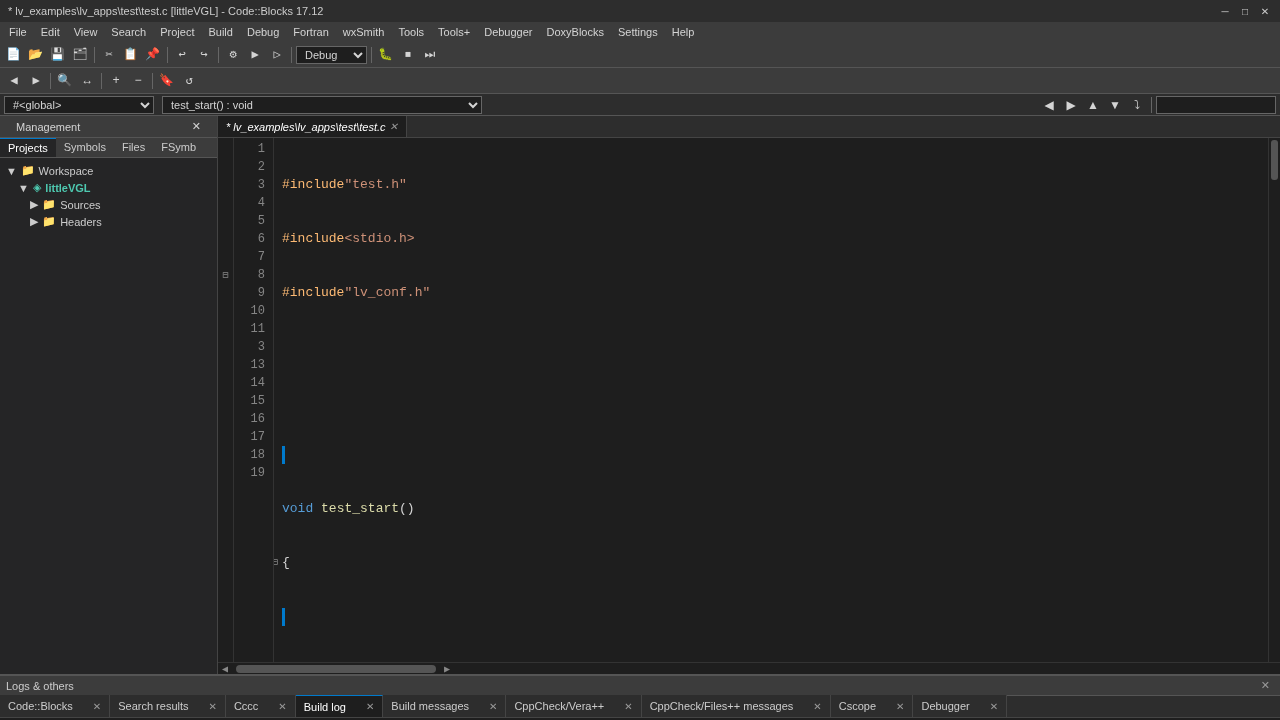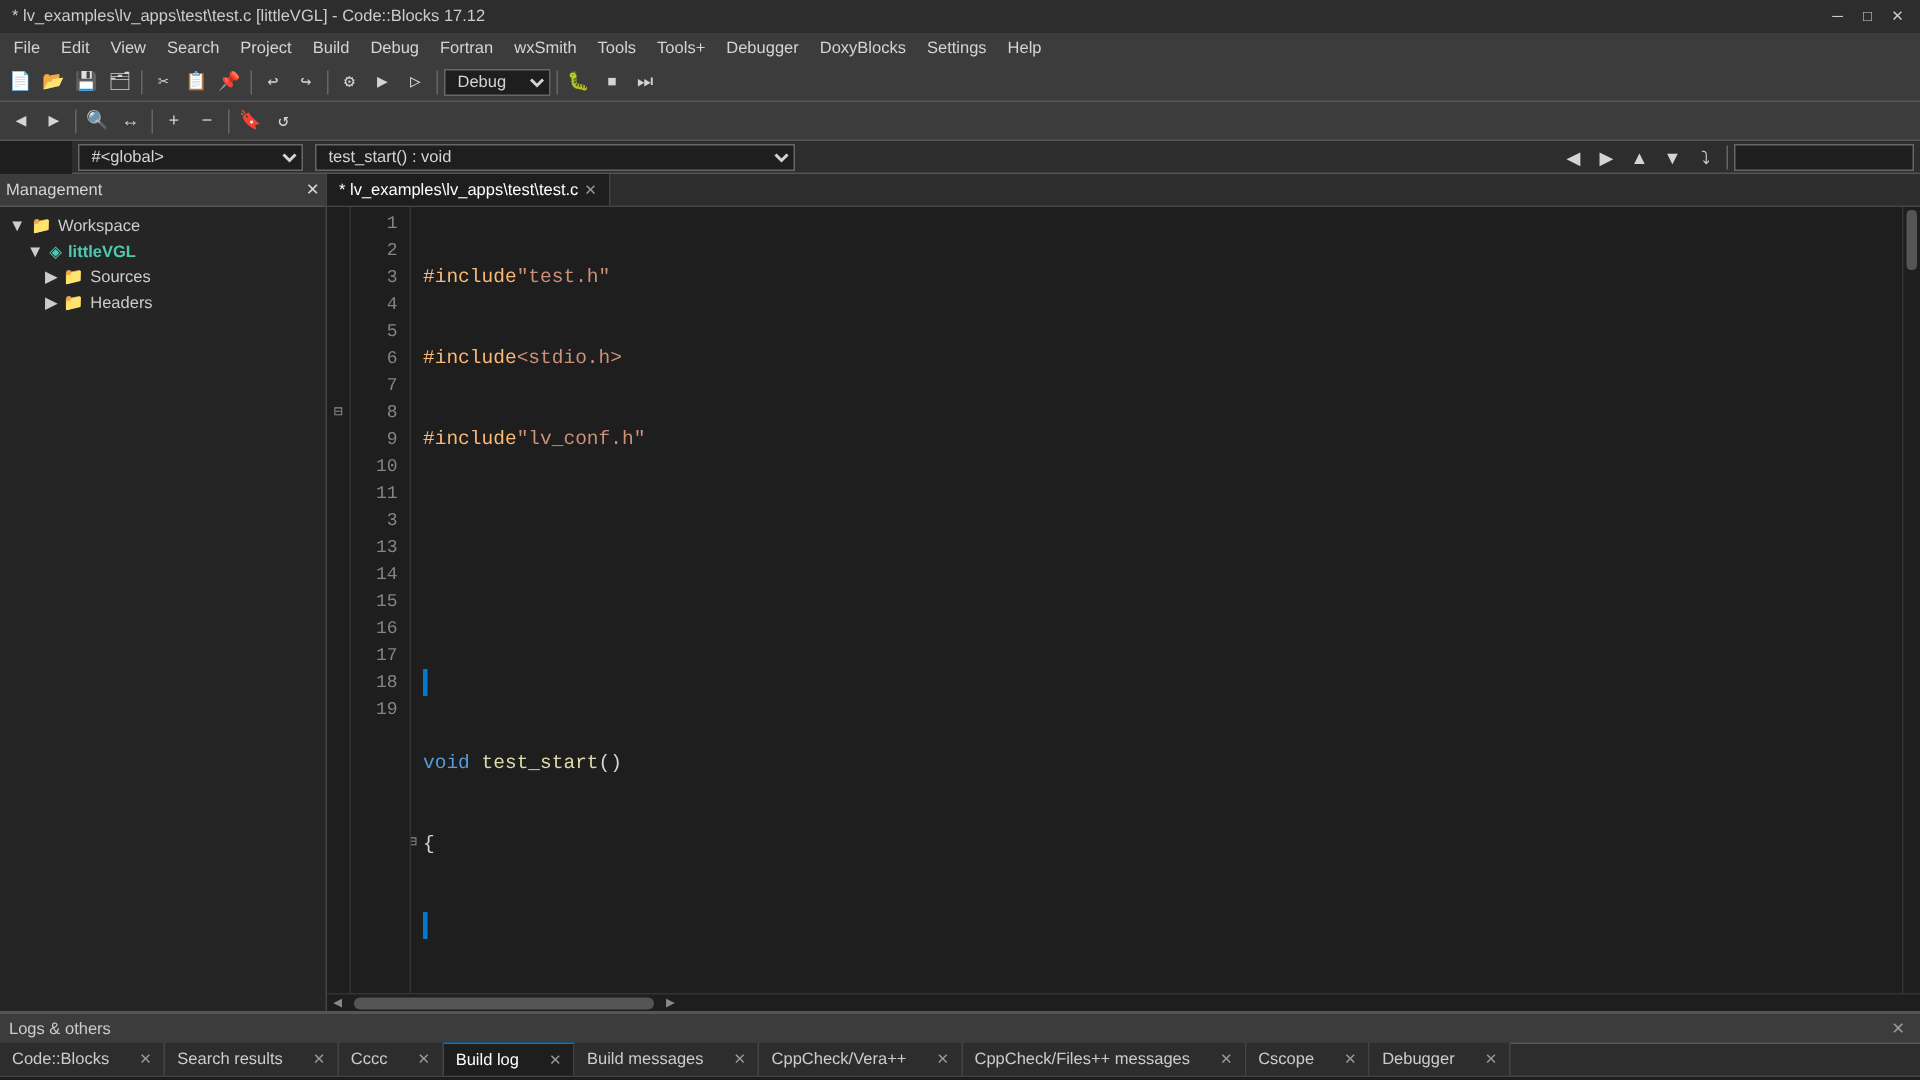--- a/index.html
+++ b/index.html
@@ -78,21 +78,20 @@
 
     
     .code-nav {
       background: #2d2d2d;
       height: 22px;
       display: flex;
       align-items: center;
       border-bottom: 1px solid #555;
       font-family: Arial, sans-serif;
       font-size: 11px;
-      margin-left: 48px;
     }
     .code-nav-combo {
       height: 18px;
       background: #1e1e1e;
       border: 1px solid #666;
       color: #d4d4d4;
       font-size: 11px;
       padding: 0 4px;
       margin: 0 4px;
     }
@@ -112,21 +111,21 @@
       display: flex;
       flex-direction: column;
       flex-shrink: 0;
     }
     .sidebar-header {
       background: #3c3c3c;
       height: 22px;
       display: flex;
       align-items: center;
       justify-content: space-between;
-      padding: 0 4px;
+      padding: 0 16px;
       font-family: Arial, sans-serif;
       font-size: 11px;
       border-bottom: 1px solid #555;
     }
     .sidebar-tabs {
       display: flex;
       background: #3c3c3c;
       border-bottom: 1px solid #555;
     }
     .sidebar-tab {
@@ -175,20 +174,21 @@
       padding: 0 8px;
       display: flex;
       align-items: center;
       gap: 4px;
       font-family: Arial, sans-serif;
       font-size: 11px;
       cursor: pointer;
       background: #2d2d2d;
       color: #ccc;
       border-right: 1px solid #444;
+      font-style: italic;
     }
     .editor-tab.active {
       background: #1e1e1e;
       color: #fff;
       border-top: 1px solid #007acc;
     }
     .tab-close { font-size: 10px; color: #999; cursor: pointer; }
 
     
     .code-editor {
@@ -393,20 +393,26 @@
     <input type="text" class="toolbar-combo" style="width: 120px;">
   </div>
 </div>
 
 <div class="main-layout">
 
   <div class="sidebar">
     <div class="sidebar-header">
       <span>Management</span>
       <span style="cursor:pointer;">✕</span>
+    </div>
+    <div class="sidebar-tabs">
+      <div class="sidebar-tab active">Projects</div>
+      <div class="sidebar-tab">Symbols</div>
+      <div class="sidebar-tab">Files</div>
+      <div class="sidebar-tab">FSymb</div>
     </div>
     <div class="sidebar-content">
       <div class="tree-item">
         <span>▼</span>
         <span>📁</span>
         <span>Workspace</span>
       </div>
       <div class="tree-item tree-indent">
         <span>▼</span>
         <span style="color:#4ec9b0;">◈</span>

